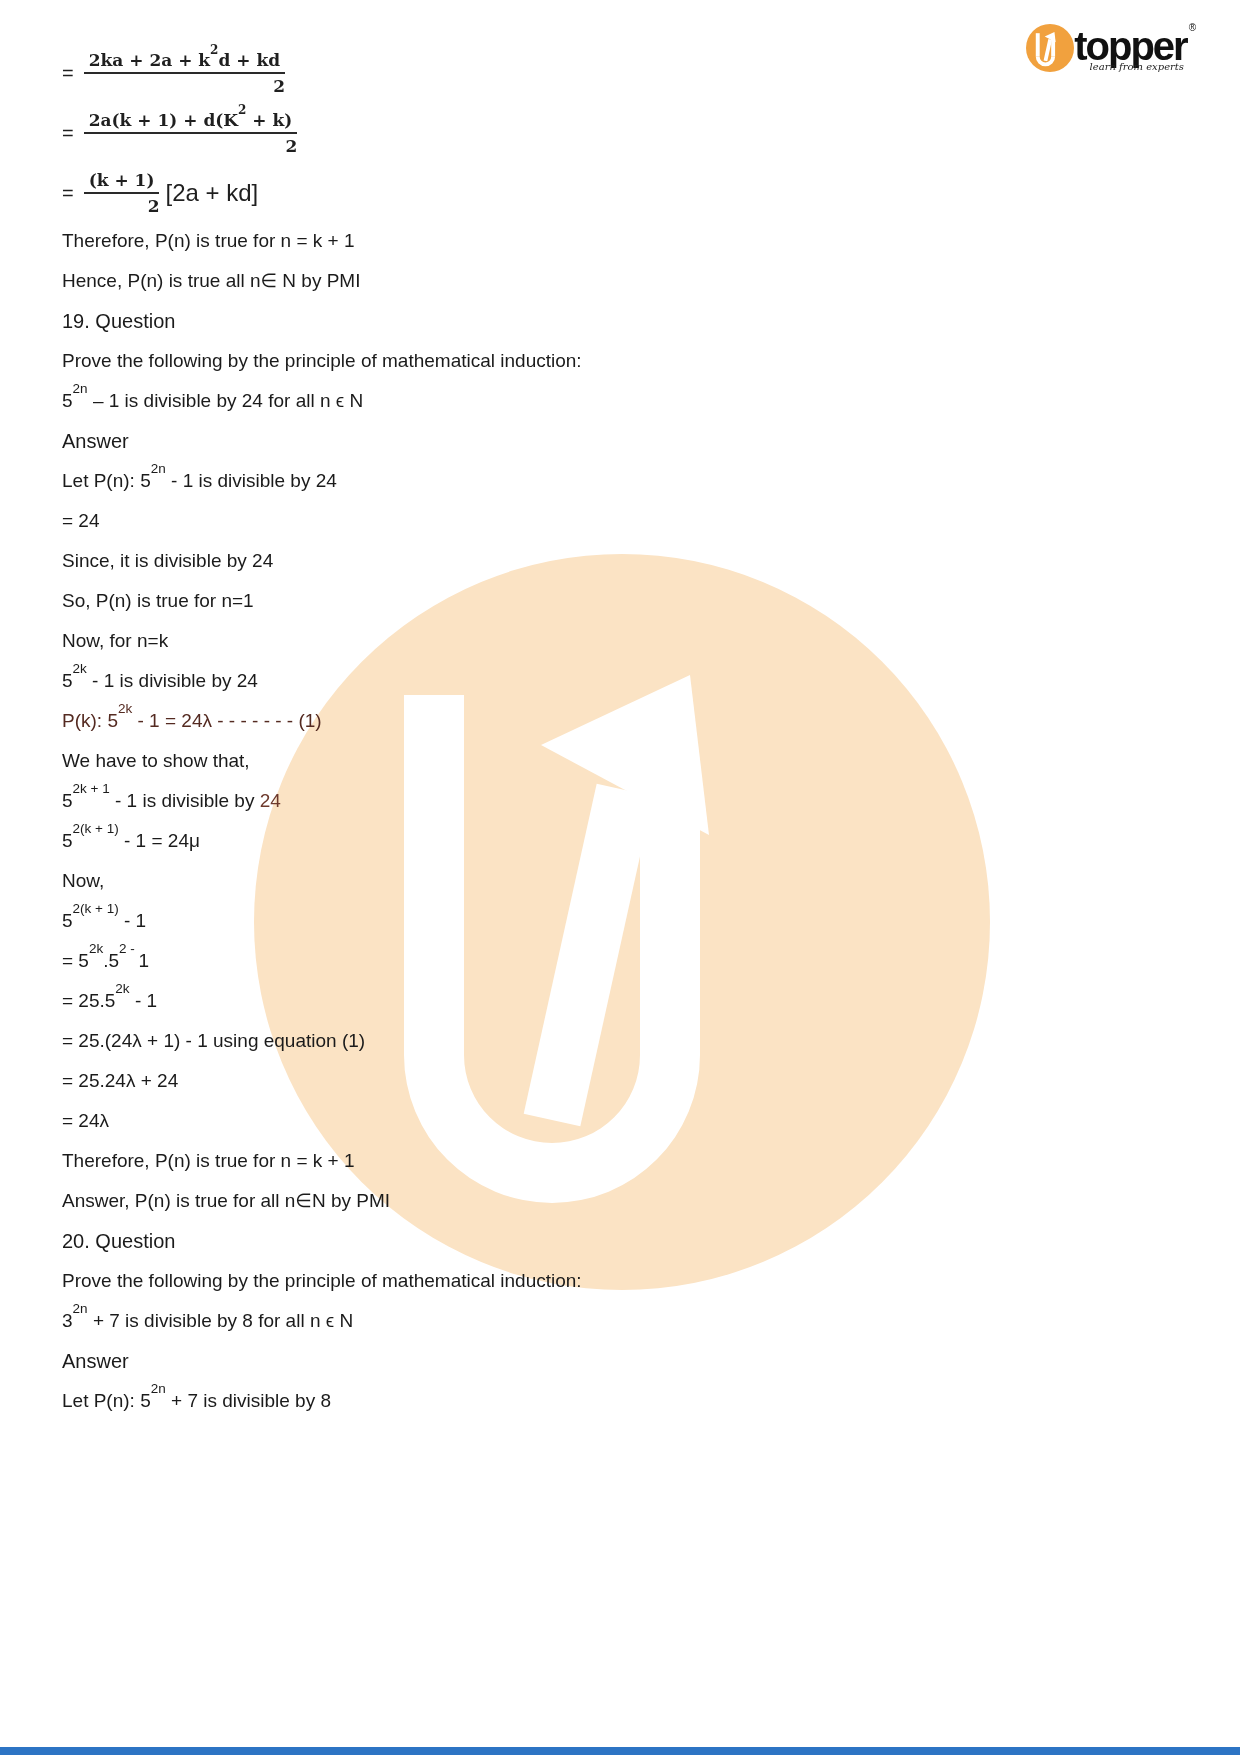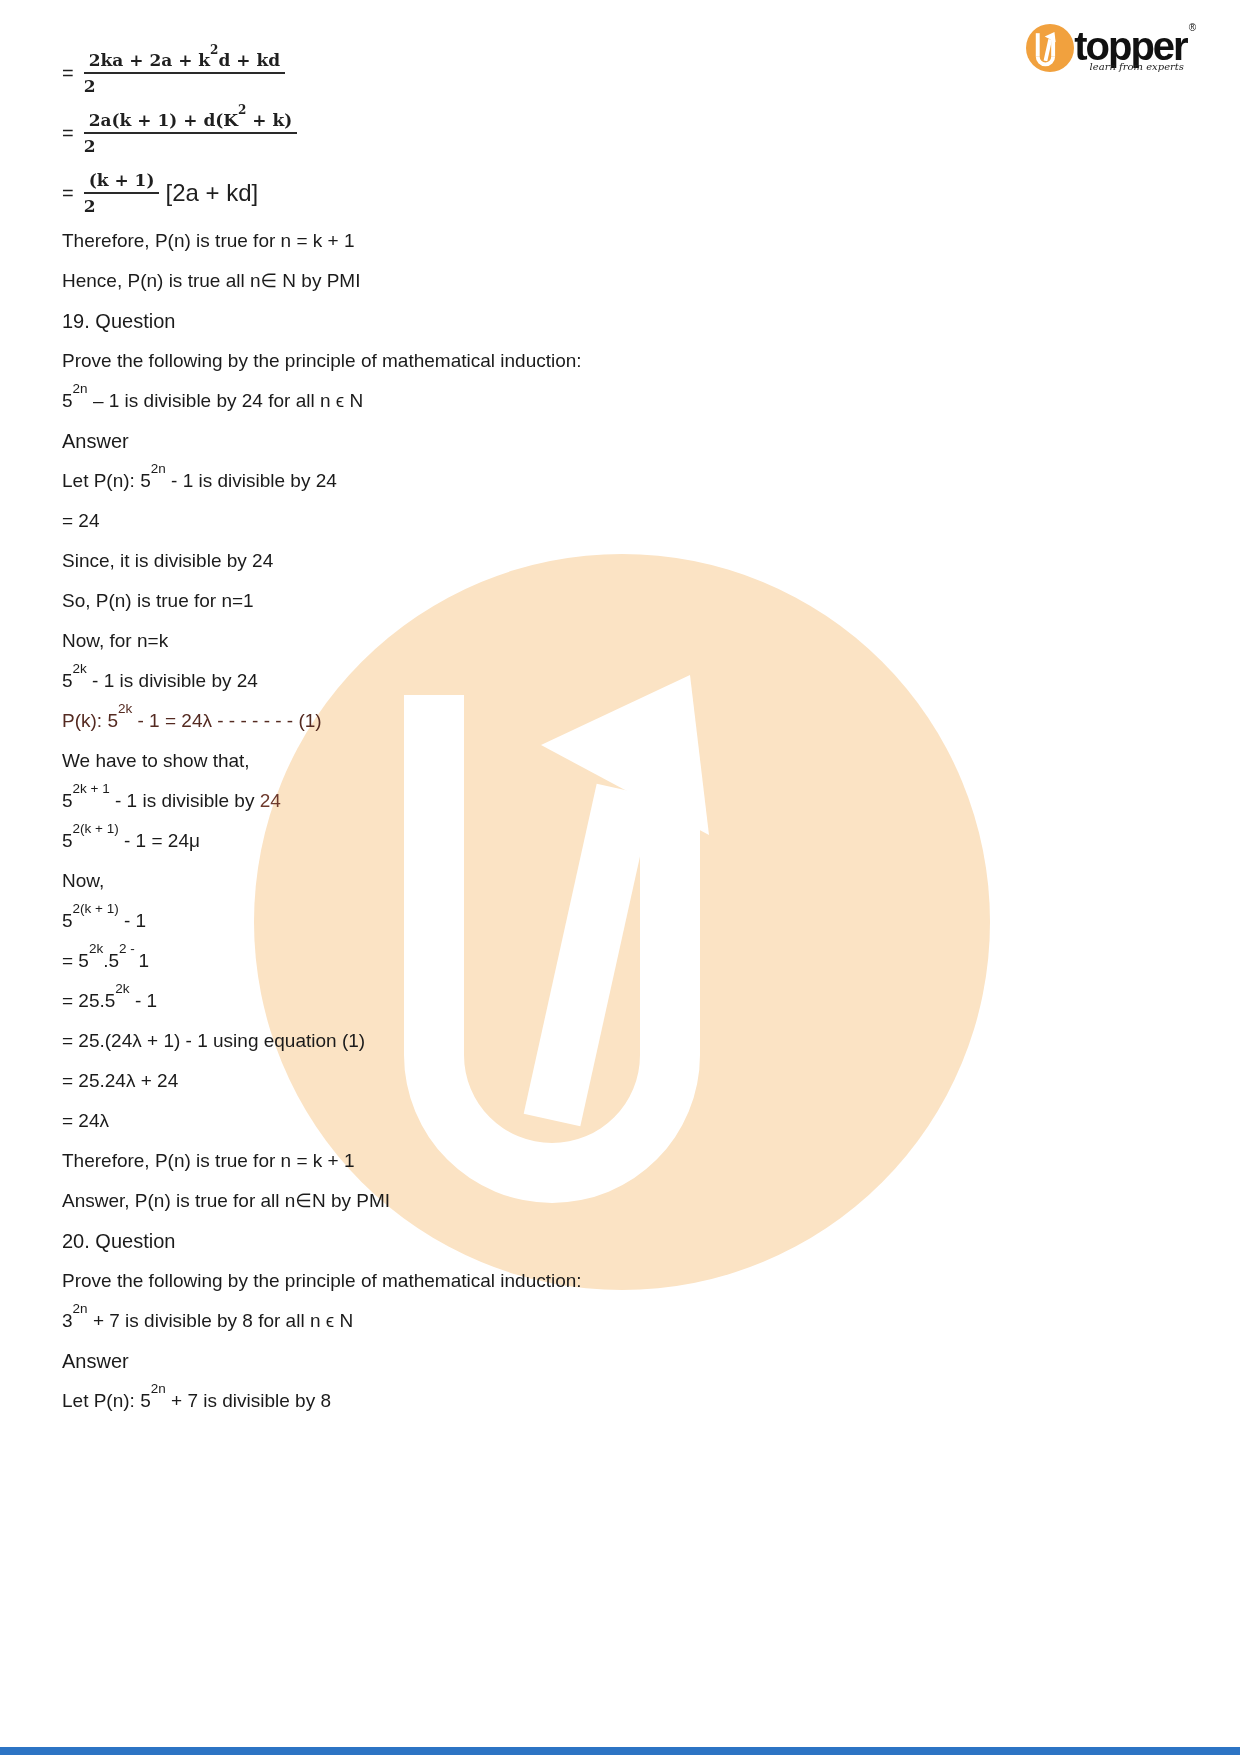--- a/index.html
+++ b/index.html
@@ -26,21 +26,21 @@
   .content{position:relative;z-index:2;padding:50px 40px 0 62px;width:1240px}
   .line{font-size:19px;line-height:22px;margin-bottom:18px;min-height:22px;white-space:pre-wrap}
   .line.bold{font-weight:normal;font-size:20px}
   .line sup{font-size:13.5px;line-height:0;position:relative;top:-7px}
   .maroon{color:var(--maroon)}
   .red24{color:var(--red24)}
   
   .frac-row{display:flex;align-items:center;gap:10px;margin-bottom:14px;
     font-family:"DejaVu Serif", serif;font-weight:bold;font-size:17px;color:#1f1f1f}
   .frac-row .eq-sign{font-family:"Liberation Sans", sans-serif;font-weight:normal;font-size:20px}
-  .frac{display:inline-block;text-align:left}
+  .frac{display:inline-block;text-align:right}
   .frac .num{display:block;border-bottom:2px solid #2a2a2a;padding:0 5px 2px}
   .frac .den{display:block;padding-top:2px}
   .frac sup{font-size:12px;line-height:0;position:relative;top:-5px}
   .frac-suffix{font-family:"Liberation Sans", sans-serif;font-weight:normal;font-size:24px;margin-left:-4px}
   
   .footer-bar{position:absolute;left:0;bottom:0;width:1240px;height:8px;background:var(--blue);z-index:3}
 </style>
 </head>
 <body>
 

